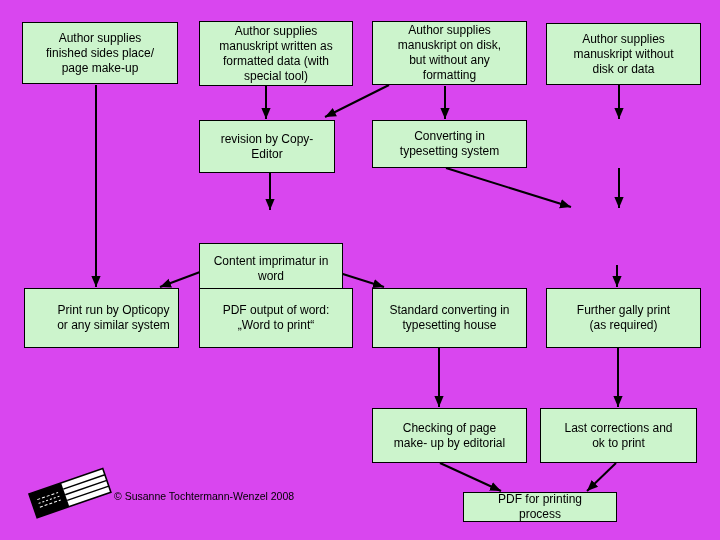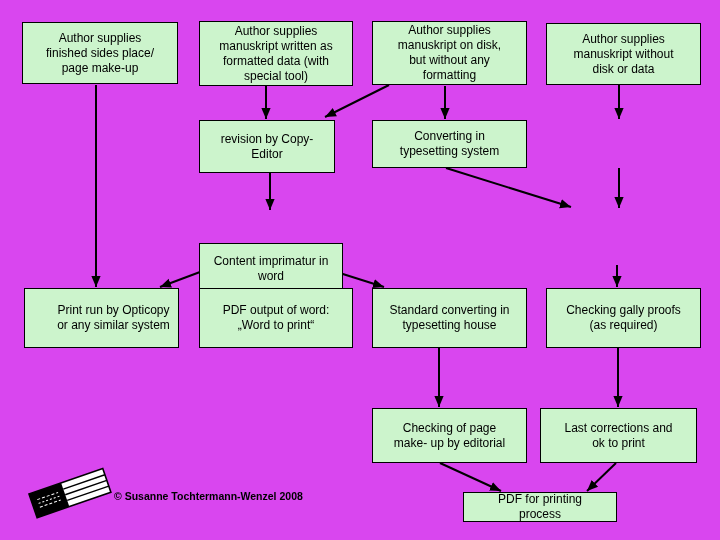--- a/index.html
+++ b/index.html
@@ -45,21 +45,20 @@
   .b13{left:546px; top:288px; width:155px; height:60px;}
   .b14{left:372px; top:408px; width:155px; height:55px;}
   .b15{left:540px; top:408px; width:157px; height:55px;}
   .b16{left:463px; top:492px; width:154px; height:30px;}
   .copyright{
     position:absolute;
     left:114px; top:490px;
     font-size:10.5px;
     color:#000000;
     white-space:nowrap;
-    font-weight:bold;
   }
   .logo{
     position:absolute;
     left:22px; top:466px;
     width:92px; height:56px;
   }
 </style>
 </head>
 <body>
 
@@ -108,21 +107,21 @@
   <div class="node b6">Converting in
 typesetting system</div>
   <div class="node b8">Content imprimatur in
 word</div>
   <div class="node b10">Print run by Opticopy
 or any similar system</div>
   <div class="node b11">PDF output of word:
 „Word to print“</div>
   <div class="node b12">Standard converting in
 typesetting house</div>
-  <div class="node b13">Checking gally proofs
+  <div class="node b13">Further gally print
 (as required)</div>
   <div class="node b14">Checking of page
 make- up by editorial</div>
   <div class="node b15">Last corrections and
 ok to print</div>
   <div class="node b16">PDF for printing
 process</div>
 
   <svg class="logo" viewBox="0 0 92 56" xmlns="http://www.w3.org/2000/svg">
     <g transform="translate(7,28) rotate(-19)">

